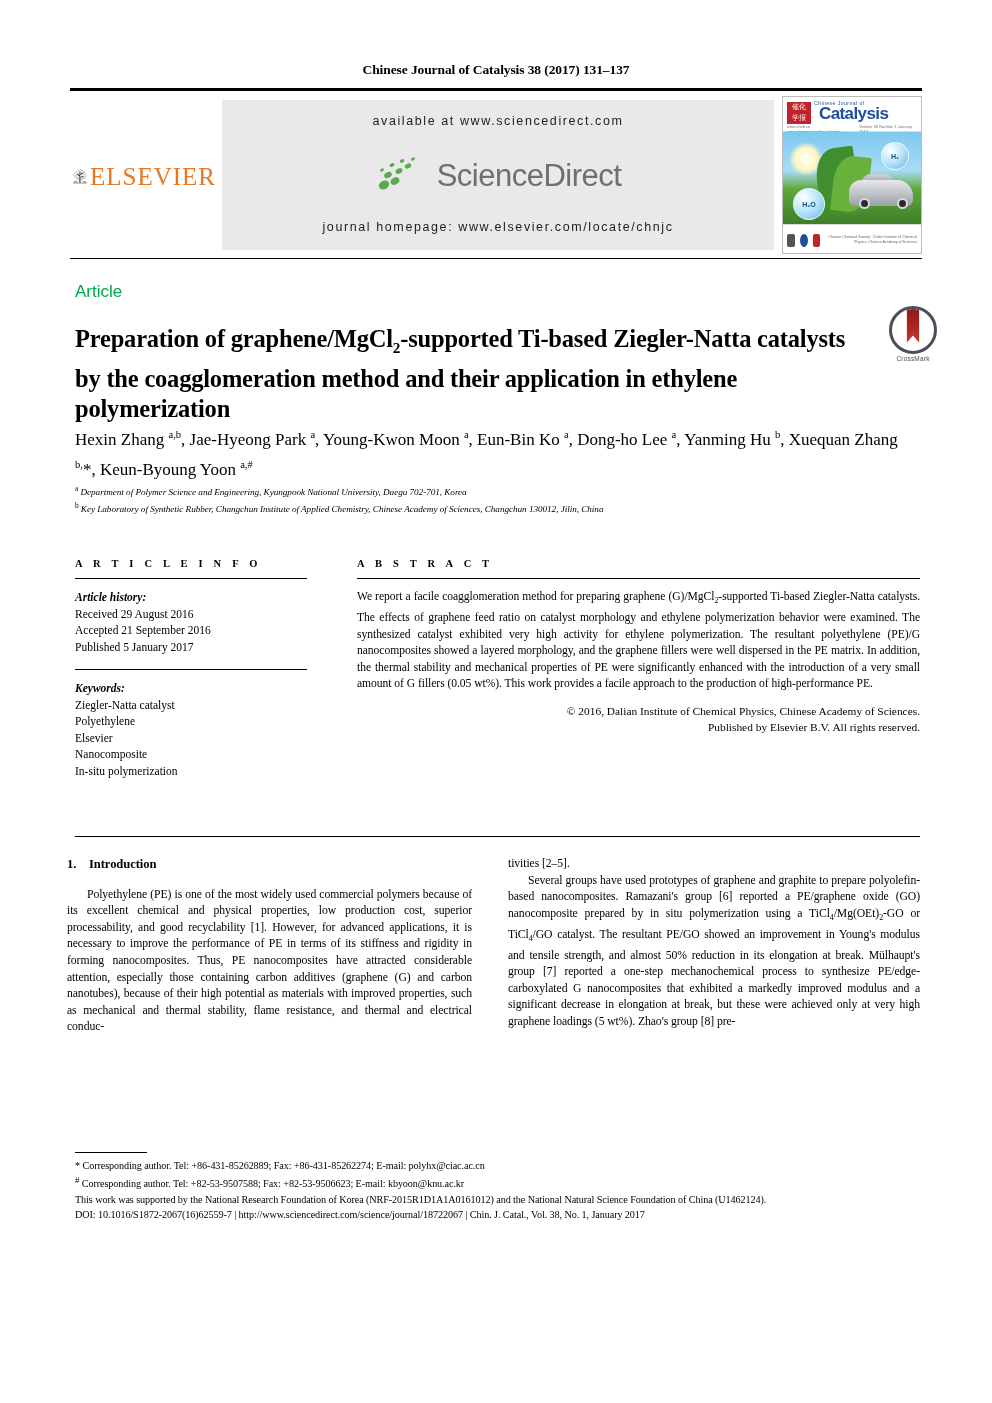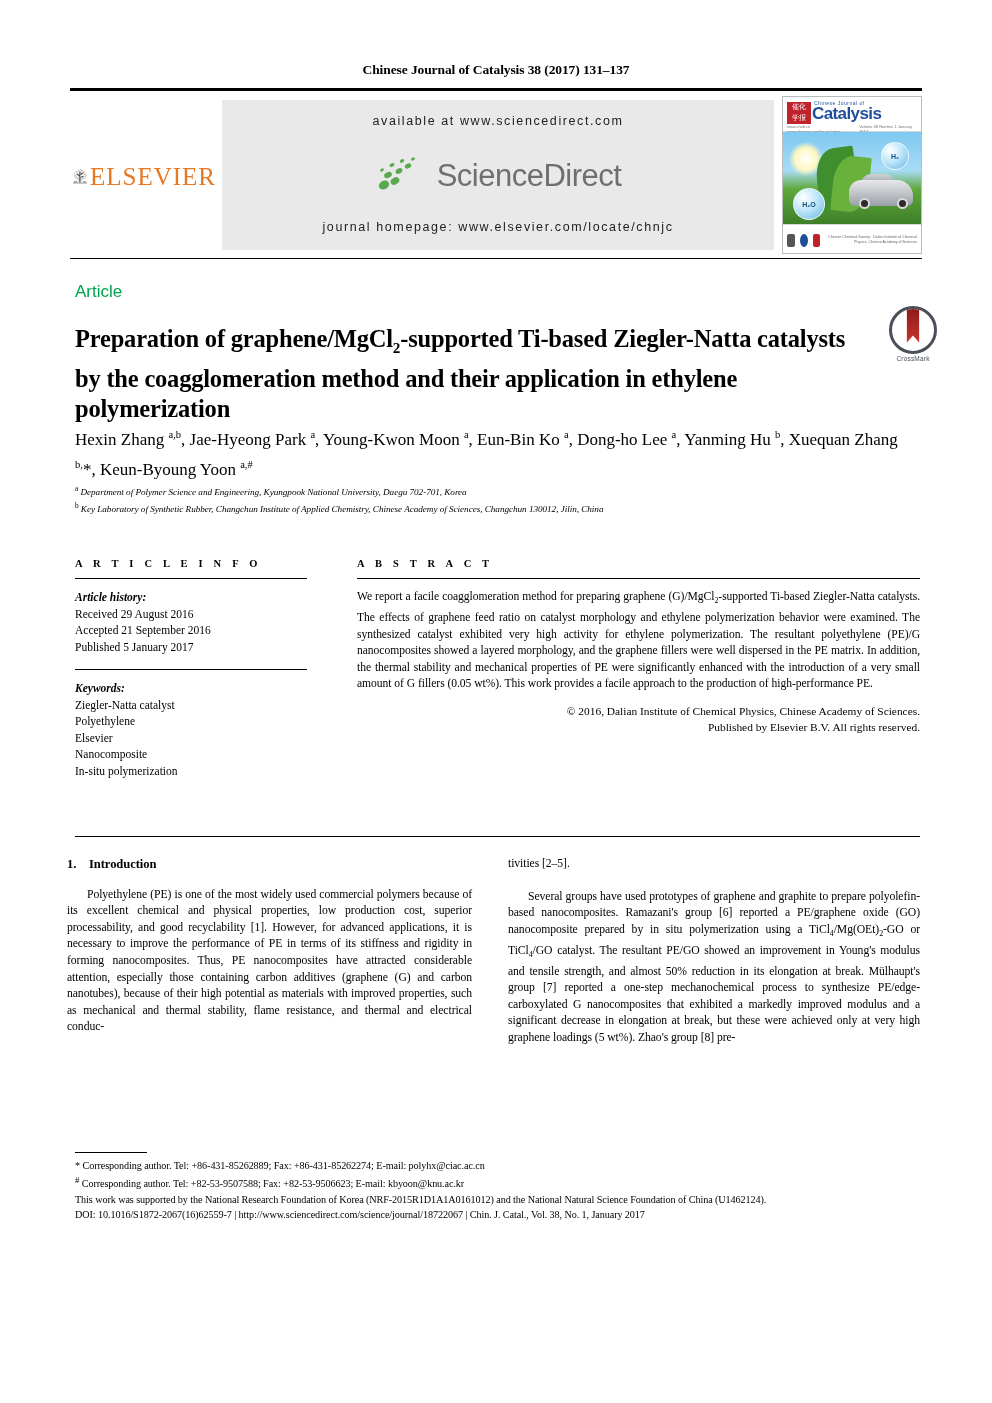--- a/index.html
+++ b/index.html
@@ -70,21 +70,21 @@
     position:absolute; left:4px; top:5px; width:24px; height:22px;
     background:#C0232B; color:#fff; font-size:7px; line-height:11px;
     text-align:center; font-family:"DejaVu Sans", sans-serif;
   }
   .cover-chi {
     position:absolute; left:31px; top:3px; font-size:5px; color:#1F4E9C;
     font-family:"Liberation Sans", sans-serif; letter-spacing:0.5px;
   }
   .cover-title {
     position:absolute; left:29px; top:7px; font-size:17px; color:#1F4E9C;
-    font-family:"Liberation Sans", sans-serif; font-weight:bold; letter-spacing:-0.6px;
+    font-family:"Liberation Sans", sans-serif; font-weight:bold; letter-spacing:-0.6px;padding-left:7px;
   }
   .cover-sub {
     position:absolute; left:4px; top:27px; right:4px; font-size:4px; color:#777;
     display:flex; justify-content:space-between; font-family:"Liberation Sans", sans-serif;
   }
   .cover-art {
     height:92px; position:relative; overflow:hidden;
     background:linear-gradient(#7EC8F0 0%, #A8DCF5 42%, #5FA83C 62%, #3E7F28 100%);
   }
   .sun {
@@ -198,21 +198,21 @@
   }
 
   
   .bodycol { position:absolute; font-size:11.7px; line-height:16.6px; text-align:justify; letter-spacing:-0.08px; }
   .col-l { left:67px; top:856px; width:405px; }
   .col-r { left:508px; top:856px; width:412px; }
   .h2 { font-size:12.6px; font-weight:bold; margin:0 0 14px 0; }
   .h2 .num { display:inline-block; width:22px; }
   .para { margin:0; text-indent:20px; }
   .para.noind { text-indent:0; }
-  .para + .para { margin-top:16px; }
+  .para + .para { margin-top:0; }
   .bodycol sub { font-size:0.68em; }
 
   
   .fn-rule { position:absolute; left:75px; top:1152px; width:72px; height:1px; background:#000; }
   .footnotes {
     position:absolute; left:75px; top:1158px; width:845px;
     font-size:10.2px; line-height:15.2px; letter-spacing:-0.1px;
   }
   .fn sup { font-size:0.86em; }
 </style>

